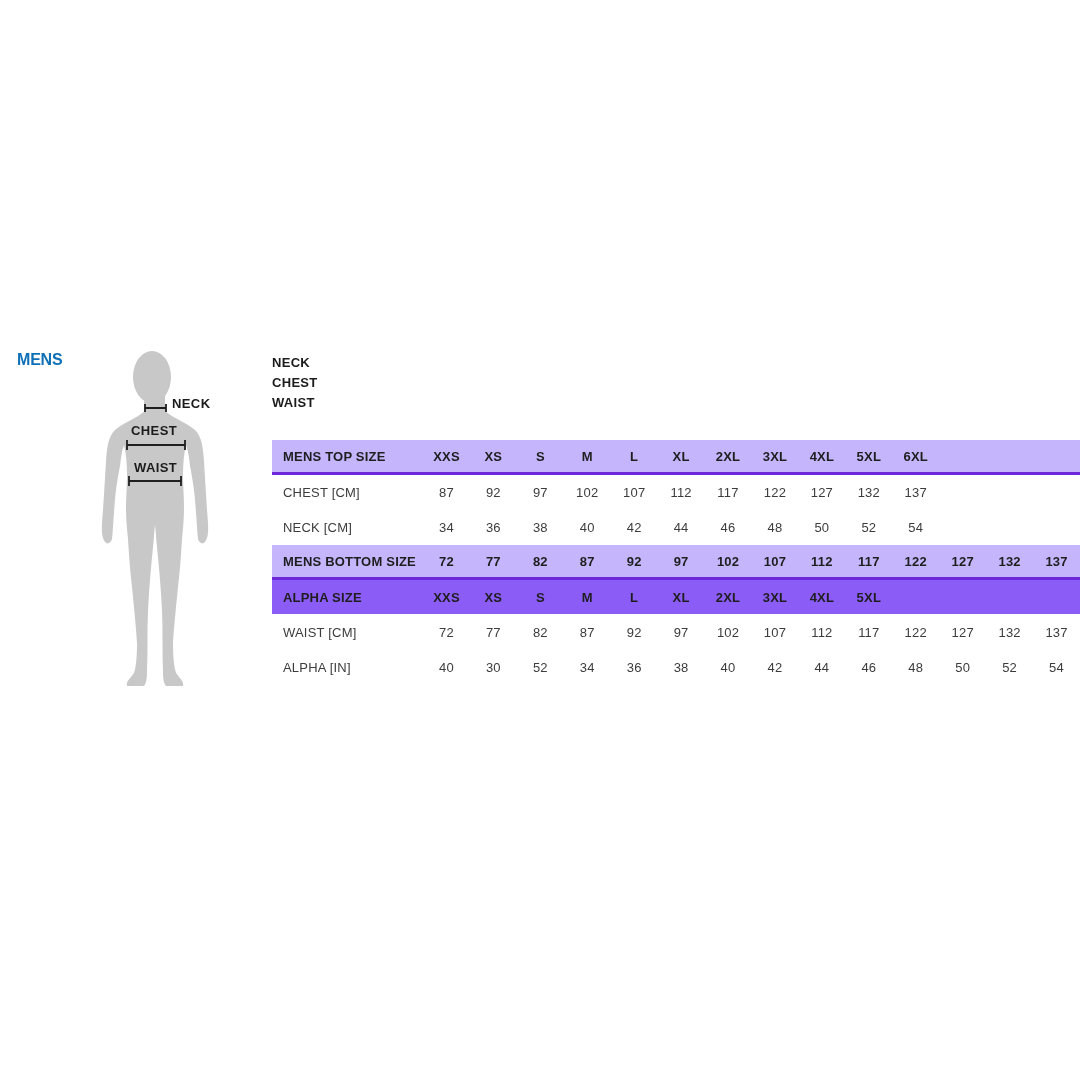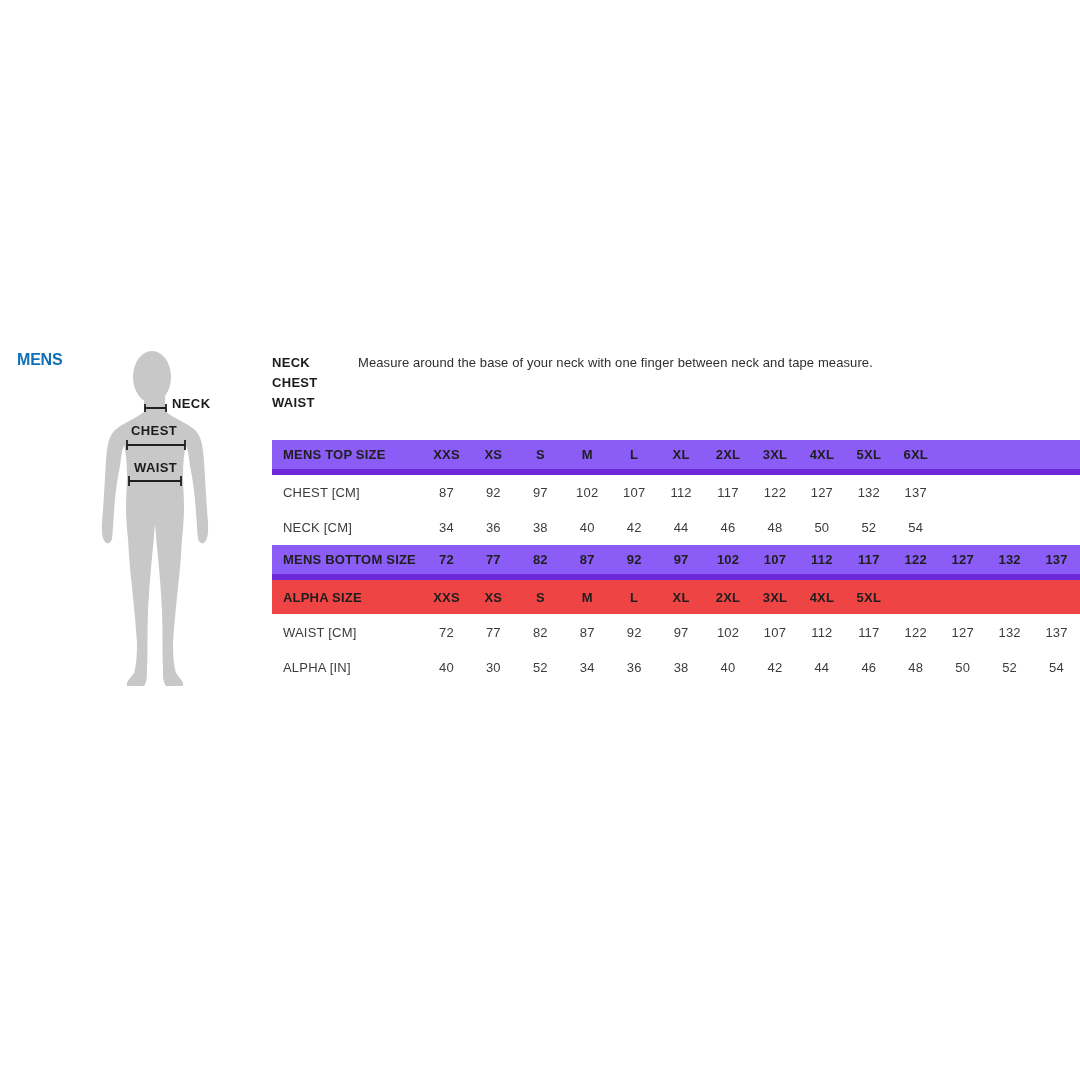--- a/index.html
+++ b/index.html
@@ -43,23 +43,23 @@
   .size-table{left:272px;top:440px;width:808px;}
   .trow{
     display:grid;
     grid-template-columns:151px repeat(14,1fr);
     height:35px;align-items:center;
     font-size:13px;color:#3c3c3c;
     box-sizing:border-box;
   }
   .tlabel{padding-left:11px;text-align:left;white-space:nowrap;letter-spacing:0.2px;}
   .tcell{text-align:center;letter-spacing:0.2px;}
-  .r-head{background:#8b5cf6;border-bottom:6px solid #6d28d9;}
+  .r-head{background:#c4b5fd;border-bottom:3px solid #6d28d9;}
   .r-head .tlabel,.r-head .tcell{font-weight:bold;color:#1e1e1e;}
-  .r-sub{background:#ef4444;border-bottom:1px solid #ffffff;}
+  .r-sub{background:#8b5cf6;border-bottom:1px solid #ffffff;}
   .r-sub .tlabel,.r-sub .tcell{font-weight:bold;color:#1e1e1e;}
 </style>
 </head>
 <body>
 
 <div class="abs mens-title">MENS</div>
 
 <div class="abs figure-wrap">
   <svg width="120" height="360" viewBox="0 0 120 360">
     <g fill="#c8c8c9" stroke="none">
@@ -86,21 +86,20 @@
     </g>
   </svg>
 </div>
 <div class="fig-label fig-label-neck">NECK</div>
 <div class="fig-label fig-label-chest">CHEST</div>
 <div class="fig-label fig-label-waist">WAIST</div>
 
 <div class="abs instructions">
   <div class="instr-row">
     <span class="instr-label">NECK</span>
-    <span class="instr-text">Measure around the base of your neck with one finger between neck and tape measure.</span>
   </div>
   <div class="instr-row">
     <span class="instr-label">CHEST</span>
   </div>
   <div class="instr-row">
     <span class="instr-label">WAIST</span>
   </div>
 </div>
 
 <div class="abs size-table">

